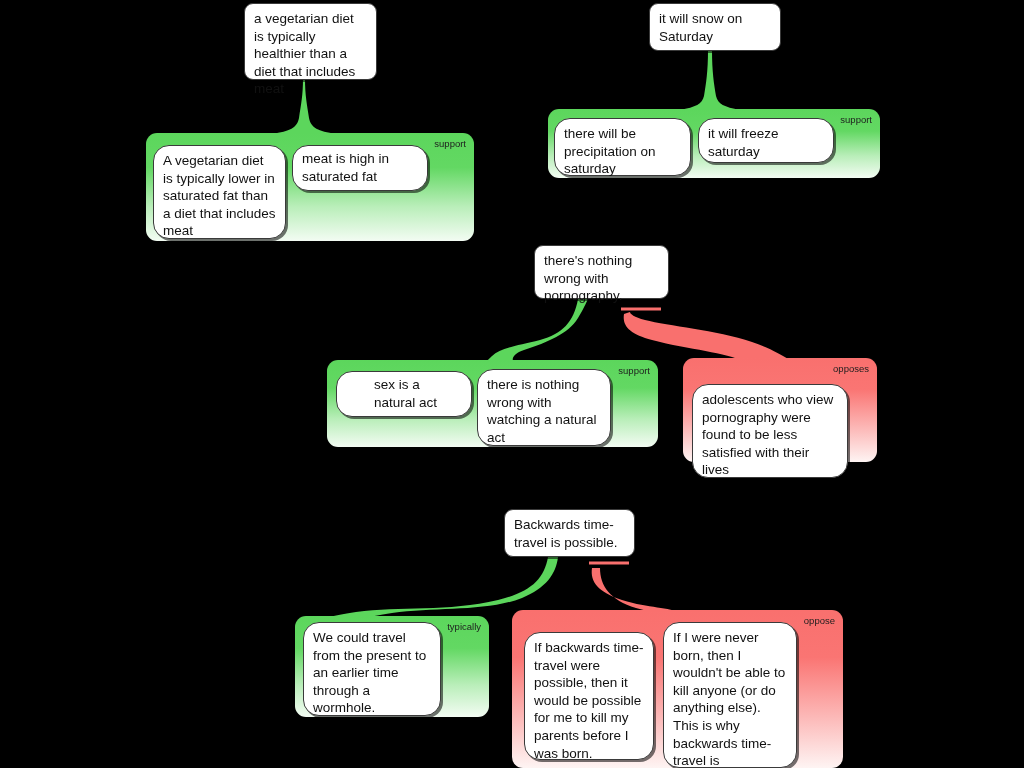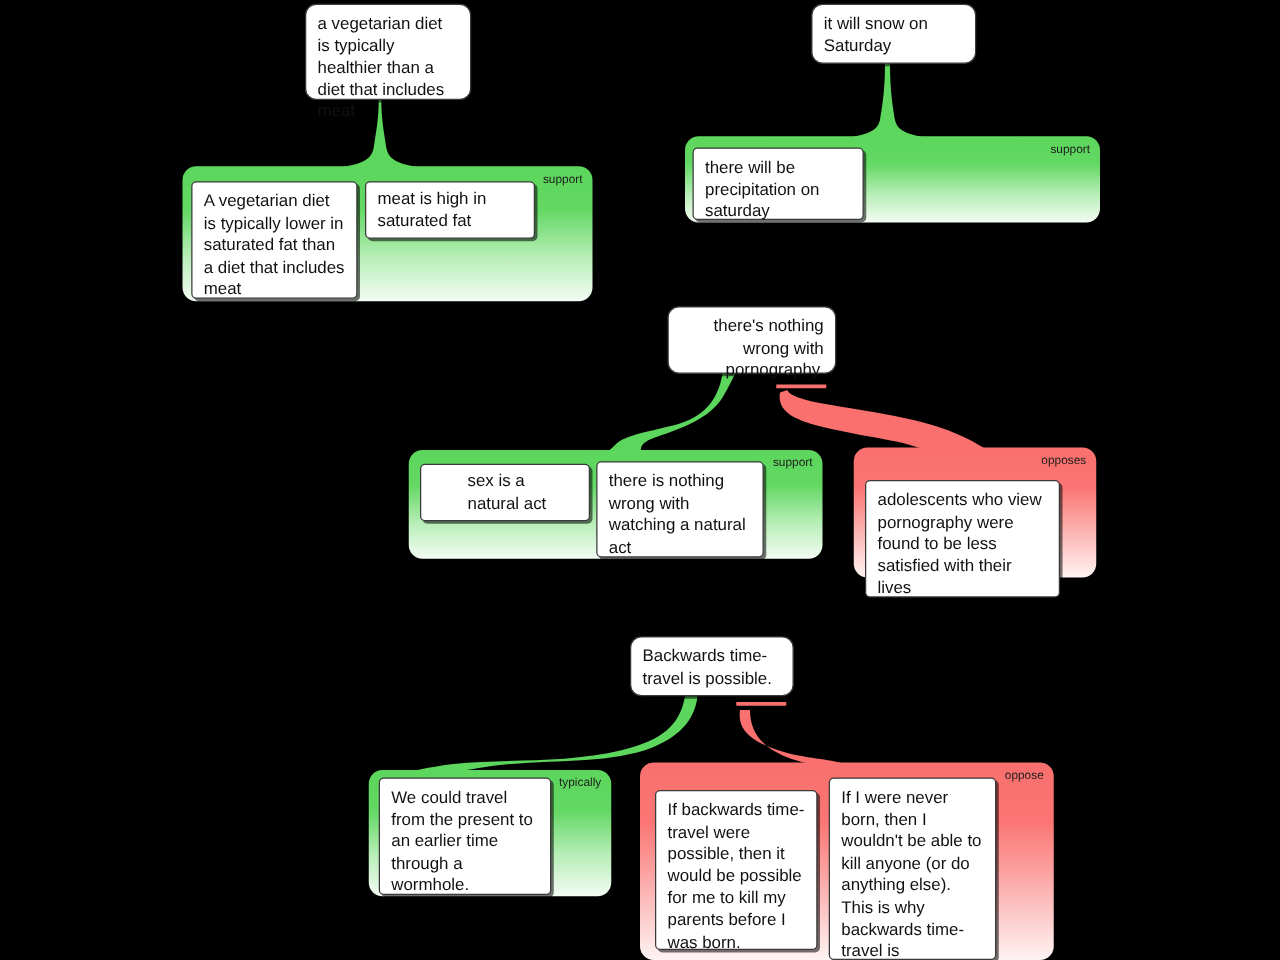--- a/index.html
+++ b/index.html
@@ -60,21 +60,21 @@
     line-height: 11px;
     color: #1d1d1d;
     white-space: nowrap;
   }
   
   .reason {
     position: absolute;
     z-index: 4;
     background: #ffffff;
     border: 1px solid #3a3a3a;
-    border-radius: 4px;
+    border-radius: 16px;
     box-shadow: 2px 2px 0 rgba(0,0,0,0.55);
     box-sizing: border-box;
     padding: 6px 9px 6px 9px;
     color: #111111;
     font-size: 13.5px;
     line-height: 17.6px;
   }
   .reason.vcenter {
     display: flex;
     align-items: center;
@@ -153,22 +153,23 @@
   <div class="reason vcenter" style="left:292px; top:145px; width:136px; height:46px;">meat is high in saturated fat</div>
 
   <div class="claim" style="left:649px; top:3px; width:132px; height:48px;">it will snow on Saturday</div>
 
   <div class="panel support" style="left:548px; top:109px; width:332px; height:69px;">
     <span class="panel-label">support</span>
   </div>
 
   <div class="reason" style="left:554px; top:118px; width:137px; height:58px;">there will be precipitation on saturday</div>
 
+  <div class="reason" style="left:698px; top:118px; width:136px; height:45px;">it will freeze saturday</div>
 
-  <div class="claim" style="left:534px; top:245px; width:135px; height:54px;text-align:right;">there's nothing wrong with pornography.</div>
+  <div class="claim" style="left:534px; top:245px; width:135px; height:54px;">there's nothing wrong with pornography.</div>
 
   <div class="panel support" style="left:327px; top:360px; width:331px; height:87px;">
     <span class="panel-label">support</span>
   </div>
 
   <div class="reason vcenter" style="left:336px; top:371px; width:136px; height:46px;padding-left:37px;">sex is a natural act</div>
 
   <div class="reason" style="left:477px; top:369px; width:134px; height:77px;">there is nothing wrong with watching a natural act</div>
 
   <div class="panel oppose" style="left:683px; top:358px; width:194px; height:104px;">

